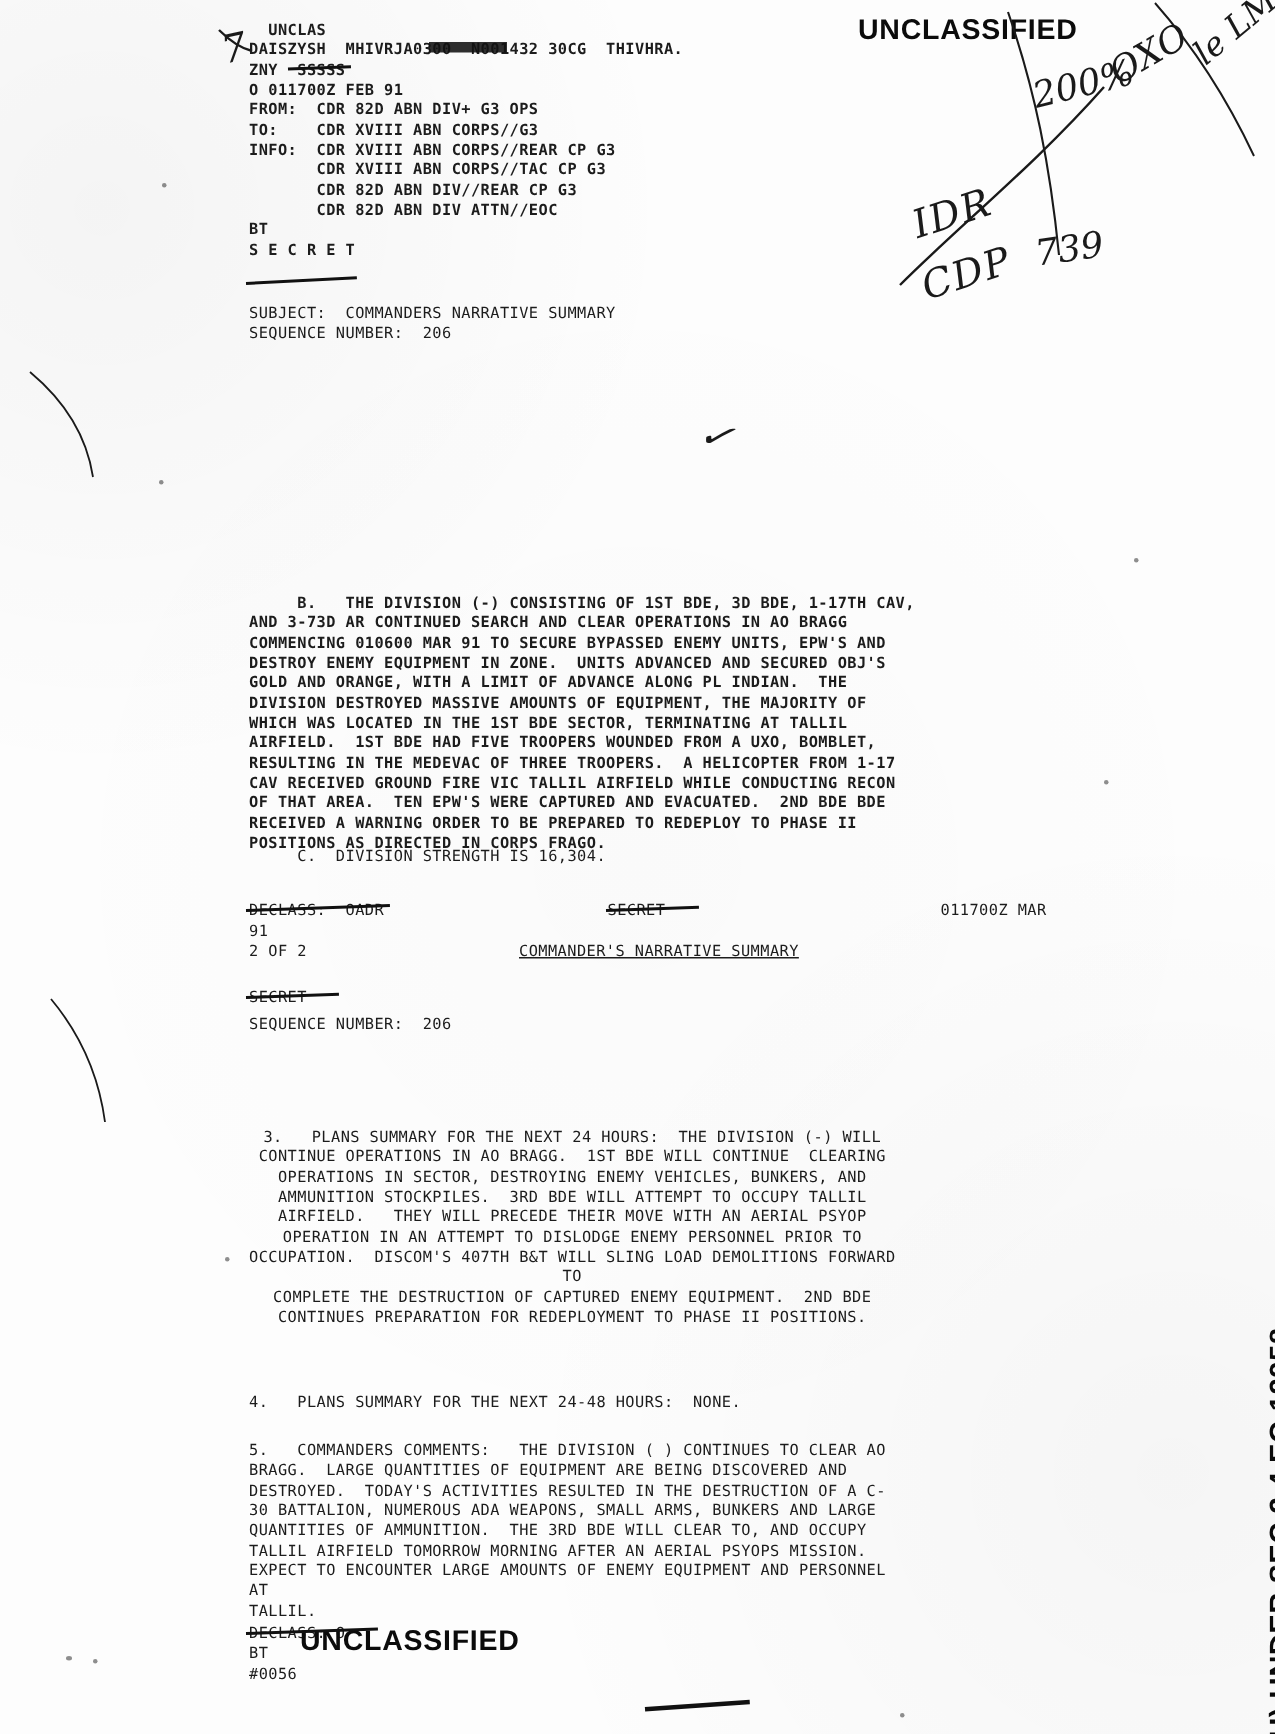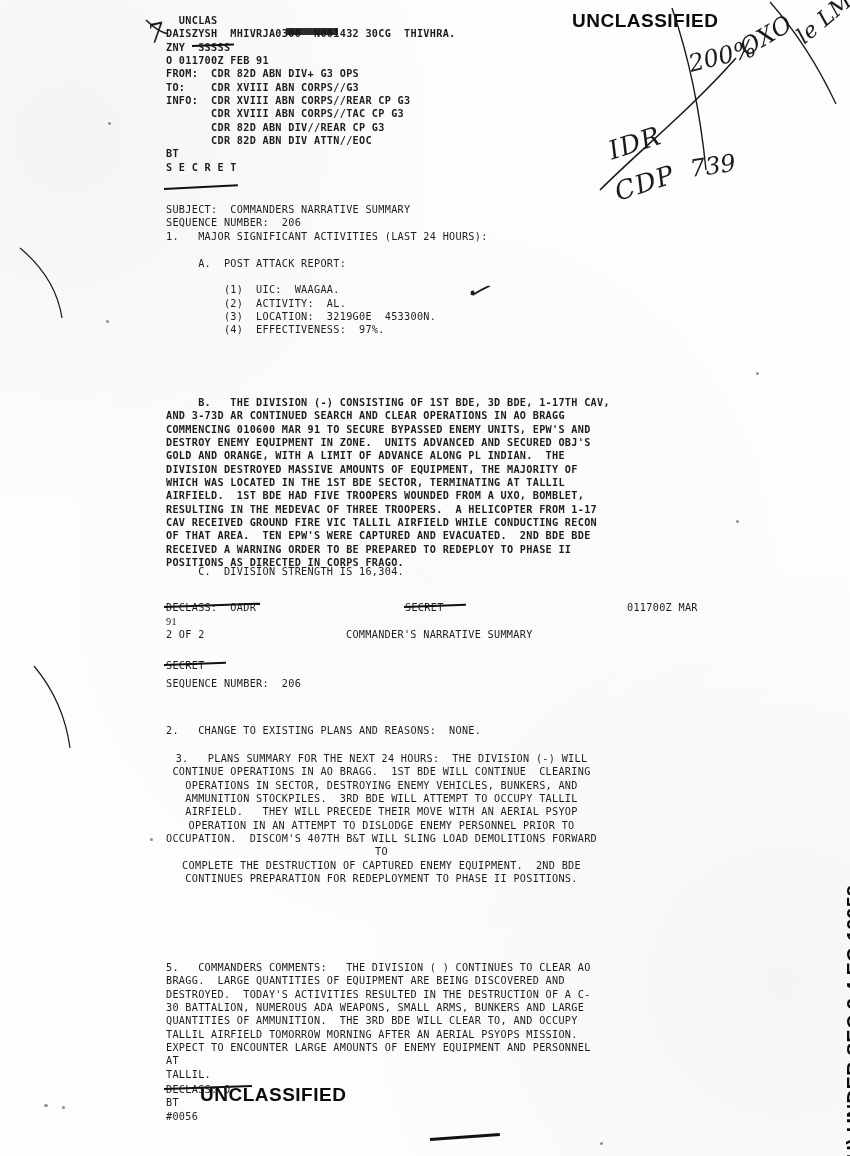--- a/index.html
+++ b/index.html
@@ -125,67 +125,59 @@
 INFO:  CDR XVIII ABN CORPS//REAR CP G3
        CDR XVIII ABN CORPS//TAC CP G3
        CDR 82D ABN DIV//REAR CP G3
        CDR 82D ABN DIV ATTN//EOC
 BT
 S E C R E T</div>
 
   <div class="blk" style="left:166px; top:203px;">SUBJECT:  COMMANDERS NARRATIVE SUMMARY
 SEQUENCE NUMBER:  206</div>
 
-  <div class="blk" style="left:166px; top:230px;">1.   MAJOR SIGNIFICANT ACTIVITIES (LAST 24 HOURS):
-
-     A.  POST ATTACK REPORT:
-
-         (1)  UIC:  WAAGAA.
-         (2)  ACTIVITY:  AL.
-         (3)  LOCATION:  3219G0E  453300N.
-         (4)  EFFECTIVENESS:  97%.</div>
 
   <div class="blk" style="left:166px; top:396px;font-weight:bold;">     B.   THE DIVISION (-) CONSISTING OF 1ST BDE, 3D BDE, 1-17TH CAV,
 AND 3-73D AR CONTINUED SEARCH AND CLEAR OPERATIONS IN AO BRAGG
 COMMENCING 010600 MAR 91 TO SECURE BYPASSED ENEMY UNITS, EPW'S AND
 DESTROY ENEMY EQUIPMENT IN ZONE.  UNITS ADVANCED AND SECURED OBJ'S
 GOLD AND ORANGE, WITH A LIMIT OF ADVANCE ALONG PL INDIAN.  THE
 DIVISION DESTROYED MASSIVE AMOUNTS OF EQUIPMENT, THE MAJORITY OF
 WHICH WAS LOCATED IN THE 1ST BDE SECTOR, TERMINATING AT TALLIL
 AIRFIELD.  1ST BDE HAD FIVE TROOPERS WOUNDED FROM A UXO, BOMBLET,
 RESULTING IN THE MEDEVAC OF THREE TROOPERS.  A HELICOPTER FROM 1-17
 CAV RECEIVED GROUND FIRE VIC TALLIL AIRFIELD WHILE CONDUCTING RECON
 OF THAT AREA.  TEN EPW'S WERE CAPTURED AND EVACUATED.  2ND BDE BDE
 RECEIVED A WARNING ORDER TO BE PREPARED TO REDEPLOY TO PHASE II
 POSITIONS AS DIRECTED IN CORPS FRAGO.</div>
 
   <div class="blk" style="left:166px; top:565px;text-align:right;">     C.  DIVISION STRENGTH IS 16,304.</div>
 
   <div class="blk" style="left:166px; top:601px;">DECLASS:  OADR</div>
   <div class="blk" style="left:405px; top:601px;">SECRET</div>
   <div class="blk" style="left:627px; top:601px;">011700Z MAR</div>
-  <div class="blk" style="left:166px; top:615px;font-family:Liberation Serif, serif;">91</div>
+  <div class="blk" style="left:166px; top:615px;">91</div>
   <div class="blk" style="left:166px; top:628px;">2 OF 2</div>
-  <div class="blk" style="left:346px; top:628px;">COMMANDER'S NARRATIVE SUMMARY</div>
+  <div class="blk" style="left:346px; top:628px;text-decoration:underline;">COMMANDER'S NARRATIVE SUMMARY</div>
   <div class="blk" style="left:166px; top:659px;">SECRET</div>
   <div class="blk" style="left:166px; top:677px;">SEQUENCE NUMBER:  206</div>
 
-  <div class="blk" style="left:166px; top:724px;">2.   CHANGE TO EXISTING PLANS AND REASONS:  NONE.</div>
 
   <div class="blk" style="left:166px; top:752px;text-align:center;">3.   PLANS SUMMARY FOR THE NEXT 24 HOURS:  THE DIVISION (-) WILL
 CONTINUE OPERATIONS IN AO BRAGG.  1ST BDE WILL CONTINUE  CLEARING
 OPERATIONS IN SECTOR, DESTROYING ENEMY VEHICLES, BUNKERS, AND
 AMMUNITION STOCKPILES.  3RD BDE WILL ATTEMPT TO OCCUPY TALLIL
 AIRFIELD.   THEY WILL PRECEDE THEIR MOVE WITH AN AERIAL PSYOP
 OPERATION IN AN ATTEMPT TO DISLODGE ENEMY PERSONNEL PRIOR TO
 OCCUPATION.  DISCOM'S 407TH B&amp;T WILL SLING LOAD DEMOLITIONS FORWARD
 TO
 COMPLETE THE DESTRUCTION OF CAPTURED ENEMY EQUIPMENT.  2ND BDE
 CONTINUES PREPARATION FOR REDEPLOYMENT TO PHASE II POSITIONS.</div>
 
+  <div class="blk" style="left:166px; top:929px;">4.   PLANS SUMMARY FOR THE NEXT 24-48 HOURS:  NONE.</div>
 
   <div class="blk" style="left:166px; top:961px;">5.   COMMANDERS COMMENTS:   THE DIVISION ( ) CONTINUES TO CLEAR AO
 BRAGG.  LARGE QUANTITIES OF EQUIPMENT ARE BEING DISCOVERED AND
 DESTROYED.  TODAY'S ACTIVITIES RESULTED IN THE DESTRUCTION OF A C-
 30 BATTALION, NUMEROUS ADA WEAPONS, SMALL ARMS, BUNKERS AND LARGE
 QUANTITIES OF AMMUNITION.  THE 3RD BDE WILL CLEAR TO, AND OCCUPY
 TALLIL AIRFIELD TOMORROW MORNING AFTER AN AERIAL PSYOPS MISSION.
 EXPECT TO ENCOUNTER LARGE AMOUNTS OF ENEMY EQUIPMENT AND PERSONNEL
 AT
 TALLIL.</div>

